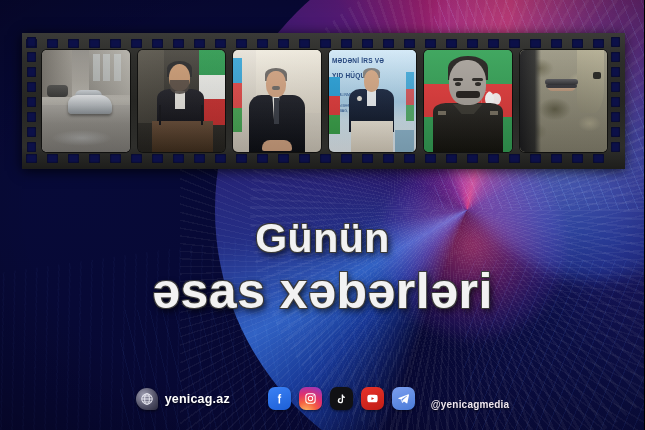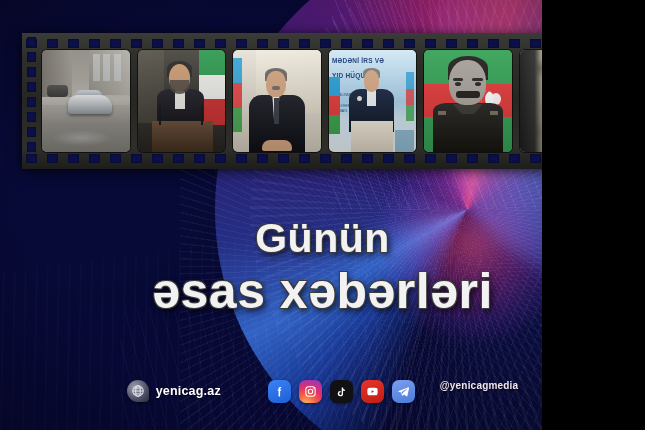--- a/index.html
+++ b/index.html
@@ -1,18 +1,18 @@
 <!DOCTYPE html>
 <html><head>
 <meta charset="utf-8">
 <style>
   html,body{margin:0;padding:0;background:#000;}
   body{width:645px;height:430px;overflow:hidden;font-family:"Liberation Sans",sans-serif;}
 
-  #stage{position:relative;width:542px;height:430px;overflow:hidden;
+  #stage{position:relative;width:644px;height:430px;overflow:hidden;
          background:#737373;}
 
   
   .bg-base{position:absolute;inset:0;
     background:radial-gradient(ellipse 150% 120% at 12% 45%, #070a38 0%, #070833 42%, #06062c 100%);}
 
   
   .bg-swirl{position:absolute;left:215px;top:-70px;width:560px;height:560px;
     border-radius:50%;
     background:
@@ -236,21 +236,21 @@
   .tline{color:#f2f2f2;font-weight:bold;letter-spacing:.5px;line-height:1.02;
     text-shadow:
        0 0 1px #4a4a4a,
        1px 1px 0 #3b3b3b, -1px 1px 0 #3b3b3b, 1px -1px 0 #3b3b3b, -1px -1px 0 #3b3b3b,
        2px 3px 7px rgba(0,0,0,.85);}
   .tline.l1{font-size:41px;}
   .tline.l2{font-size:50px;margin-top:6px;}
 
   
   #footer{position:absolute;left:0;bottom:20px;width:645px;height:30px;z-index:6;
-    display:flex;align-items:flex-start;justify-content:center;gap:13px;}
+    display:flex;align-items:flex-end;justify-content:center;gap:4px;}
   .brand{display:flex;align-items:center;gap:7px;margin-right:34px;}
   .globe{width:22px;height:22px;border-radius:50% 50% 4px 50%;
     background:radial-gradient(circle at 35% 32%,#9d9db0,#4d4d63 60%,#2a2a3c);
     display:flex;align-items:center;justify-content:center;
     box-shadow:0 1px 3px rgba(0,0,0,.6);}
   .globe svg{display:block;}
   .brandtxt{color:#fff;font-size:12.5px;font-weight:bold;letter-spacing:.2px;
     text-shadow:0 1px 2px rgba(0,0,0,.7);}
   .socials{display:flex;align-items:center;gap:8px;}
   .sico{width:23px;height:23px;border-radius:7px;display:flex;align-items:center;

